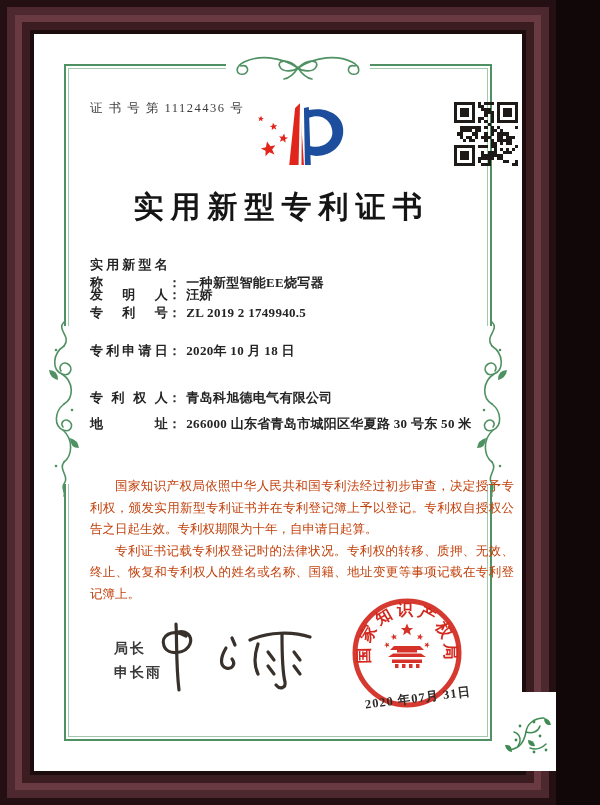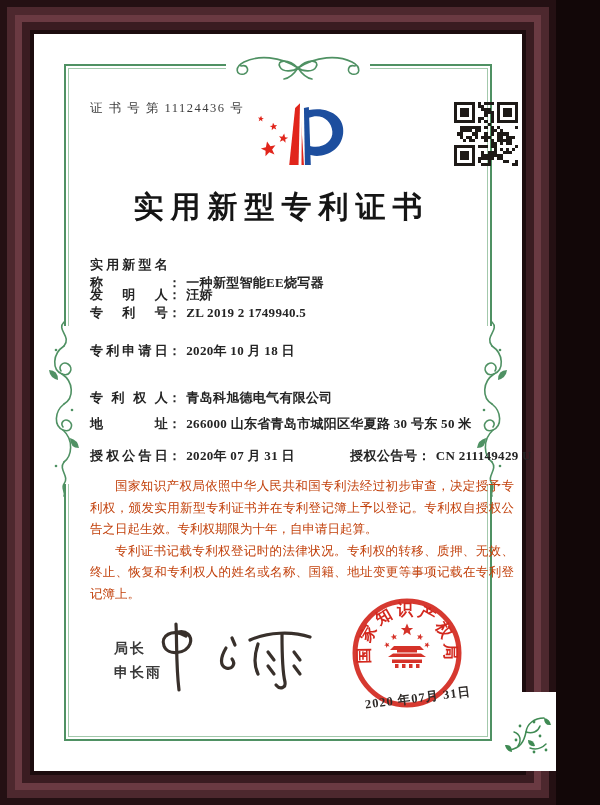--- a/index.html
+++ b/index.html
@@ -380,26 +380,20 @@
     </div>
     <div class="row" style="top:308px;">
       <span class="flabel">专利申请日</span><span class="fcolon">：</span><span>2020年 10 月 18 日</span>
     </div>
     <div class="row" style="top:348px;margin-top:7px;">
       <span class="flabel">专利权人</span><span class="fcolon">：</span><span>青岛科旭德电气有限公司</span>
     </div>
     <div class="row" style="top:381px;">
       <span class="flabel">地址</span><span class="fcolon">：</span><span>266000 山东省青岛市城阳区华夏路 30 号东 50 米</span>
     </div>
-    <div class="row" style="top:413px;">
-      <span class="flabel">授权公告日</span><span class="fcolon">：</span><span>2020年 07 月 31 日</span>
-      <span class="fgroup2">
-        <span class="flabel2">授权公告号</span><span class="fcolon">：</span><span>CN 211149429 U</span>
-      </span>
-    </div>
 
     <div class="paras">
       <p>国家知识产权局依照中华人民共和国专利法经过初步审查，决定授予专利权，颁发实用新型专利证书并在专利登记簿上予以登记。专利权自授权公告之日起生效。专利权期限为十年，自申请日起算。</p>
       <p>专利证书记载专利权登记时的法律状况。专利权的转移、质押、无效、终止、恢复和专利权人的姓名或名称、国籍、地址变更等事项记载在专利登记簿上。</p>
     </div>
 
     <div class="role" style="top:606px;">局长</div>
     <div class="role" style="top:630px;">申长雨</div>
 
     <svg class="sig" viewBox="0 0 175 80">

